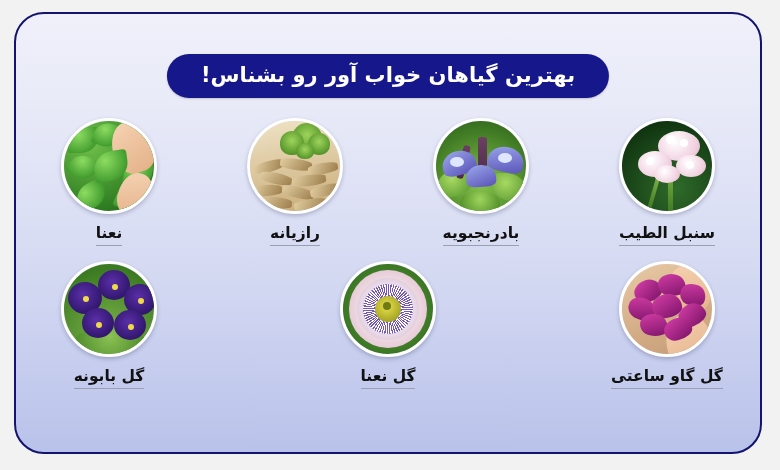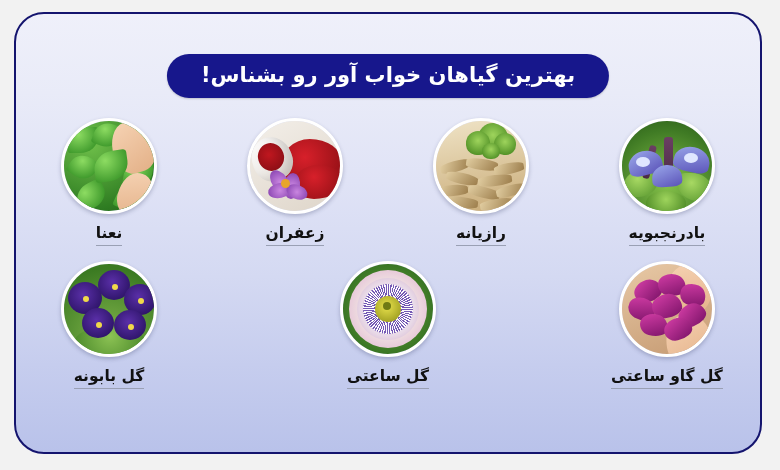--- a/index.html
+++ b/index.html
@@ -147,37 +147,20 @@
               <div class="blob mint-leaf" style="left:12px;top:62px;width:30px;height:25px;transform:rotate(-25deg);"></div>
               <div class="blob mint-leaf" style="left:52px;top:66px;width:26px;height:24px;transform:rotate(25deg);"></div>
               <div class="hand" style="left:44px;top:40px;width:42px;height:52px;transform:rotate(-18deg);"></div>
               <div class="hand" style="left:16px;top:52px;width:36px;height:44px;transform:rotate(14deg);"></div>
               <div class="blob mint-leaf" style="left:30px;top:30px;width:34px;height:30px;transform:rotate(-8deg);"></div>
             </div>
           </div>
           <div class="label">نعنا</div>
         </div>
 
-        <div class="item">
-          <div class="thumb">
-            <div class="art saf-bg"></div>
-            <div class="art">
-              <div class="blob saf-pile" style="left:30px;top:18px;width:62px;height:52px;"></div>
-              <div class="blob saf-pile" style="left:44px;top:44px;width:50px;height:34px;"></div>
-              <div class="saf-cup" style="position:absolute;left:2px;top:16px;width:40px;height:44px;transform:rotate(-22deg);box-shadow:inset -6px -4px 8px rgba(0,0,0,.12);"></div>
-              <div class="blob" style="left:8px;top:22px;width:26px;height:28px;background:radial-gradient(circle at 45% 40%,#c0171f,#7e0c13);transform:rotate(-18deg);"></div>
-              <div class="blob crocus" style="left:22px;top:48px;width:16px;height:26px;transform:rotate(-35deg);"></div>
-              <div class="blob crocus" style="left:34px;top:52px;width:16px;height:26px;transform:rotate(8deg);"></div>
-              <div class="blob crocus" style="left:18px;top:62px;width:24px;height:15px;transform:rotate(-12deg);"></div>
-              <div class="blob crocus" style="left:36px;top:64px;width:22px;height:14px;transform:rotate(22deg);"></div>
-              <div class="blob" style="left:31px;top:58px;width:9px;height:9px;background:#e8a52a;"></div>
-            </div>
-          </div>
-          <div class="label">زعفران</div>
-        </div>
 
         <div class="item">
           <div class="thumb">
             <div class="art fn-bg"></div>
             <div class="art">
               <div class="blob frond" style="left:42px;top:2px;width:30px;height:30px;"></div>
               <div class="blob frond" style="left:30px;top:10px;width:24px;height:24px;"></div>
               <div class="blob frond" style="left:58px;top:12px;width:22px;height:22px;"></div>
               <div class="blob frond" style="left:46px;top:22px;width:18px;height:16px;"></div>
               <div class="blob seed" style="left:4px;top:40px;width:30px;height:11px;transform:rotate(-16deg);"></div>
@@ -207,20 +190,38 @@
               <div class="blob lb-flower" style="left:6px;top:30px;width:34px;height:24px;transform:rotate(-14deg);"></div>
               <div class="blob lb-flower" style="left:52px;top:26px;width:36px;height:25px;transform:rotate(12deg);"></div>
               <div class="blob lb-flower" style="left:30px;top:44px;width:30px;height:22px;transform:rotate(-4deg);"></div>
               <div class="blob" style="left:14px;top:36px;width:14px;height:10px;background:#dfe6ff;border-radius:50%;"></div>
               <div class="blob" style="left:62px;top:32px;width:14px;height:10px;background:#dfe6ff;border-radius:50%;"></div>
             </div>
           </div>
           <div class="label">بادرنجبویه</div>
         </div>
 
+        <div class="item">
+          <div class="thumb">
+            <div class="art val-bg"></div>
+            <div class="art">
+              <div class="val-stem" style="position:absolute;left:46px;top:46px;width:5px;height:46px;"></div>
+              <div class="val-stem" style="position:absolute;left:30px;top:54px;width:4px;height:34px;transform:rotate(16deg);"></div>
+              <div class="blob val-umbel" style="left:36px;top:10px;width:42px;height:30px;"></div>
+              <div class="blob val-umbel" style="left:16px;top:30px;width:34px;height:26px;"></div>
+              <div class="blob val-umbel" style="left:54px;top:34px;width:30px;height:22px;"></div>
+              <div class="blob val-umbel" style="left:32px;top:44px;width:26px;height:18px;"></div>
+              <div class="blob" style="left:44px;top:14px;width:9px;height:9px;background:#fff;"></div>
+              <div class="blob" style="left:58px;top:18px;width:8px;height:8px;background:#fff;"></div>
+              <div class="blob" style="left:24px;top:36px;width:8px;height:8px;background:#fff;"></div>
+              <div class="blob" style="left:64px;top:40px;width:8px;height:8px;background:#fff;"></div>
+            </div>
+          </div>
+          <div class="label">سنبل الطیب</div>
+        </div>
 
       </div>
 
       <div class="row">
 
         <div class="item">
           <div class="thumb">
             <div class="art vi-bg"></div>
             <div class="art">
               <div class="blob" style="left:10px;top:62px;width:72px;height:34px;background:radial-gradient(circle at 50% 30%,#8cc254,#3f7f22);"></div>
@@ -243,21 +244,21 @@
           <div class="thumb">
             <div class="art pf-bg"></div>
             <div class="art">
               <div class="blob pf-outer" style="left:6px;top:6px;width:78px;height:78px;"></div>
               <div class="blob" style="left:14px;top:14px;width:62px;height:62px;background:radial-gradient(circle at 50% 50%,#b98fd0 20%,#e9dbe8 60%,#cfa8c8);"></div>
               <div class="blob pf-fil" style="left:20px;top:20px;width:50px;height:50px;opacity:.92;"></div>
               <div class="blob pf-core" style="left:32px;top:32px;width:26px;height:26px;"></div>
               <div class="blob" style="left:40px;top:38px;width:8px;height:8px;background:#6f7a14;"></div>
             </div>
           </div>
-          <div class="label">گل ساعتی</div>
+          <div class="label">گل نعنا</div>
         </div>
 
 
 
         <div class="item">
           <div class="thumb">
             <div class="art bo-bg"></div>
             <div class="art">
               <div class="hand" style="left:-2px;top:44px;width:46px;height:50px;transform:rotate(12deg);"></div>
               <div class="hand" style="left:48px;top:42px;width:46px;height:52px;transform:rotate(-10deg);"></div>

